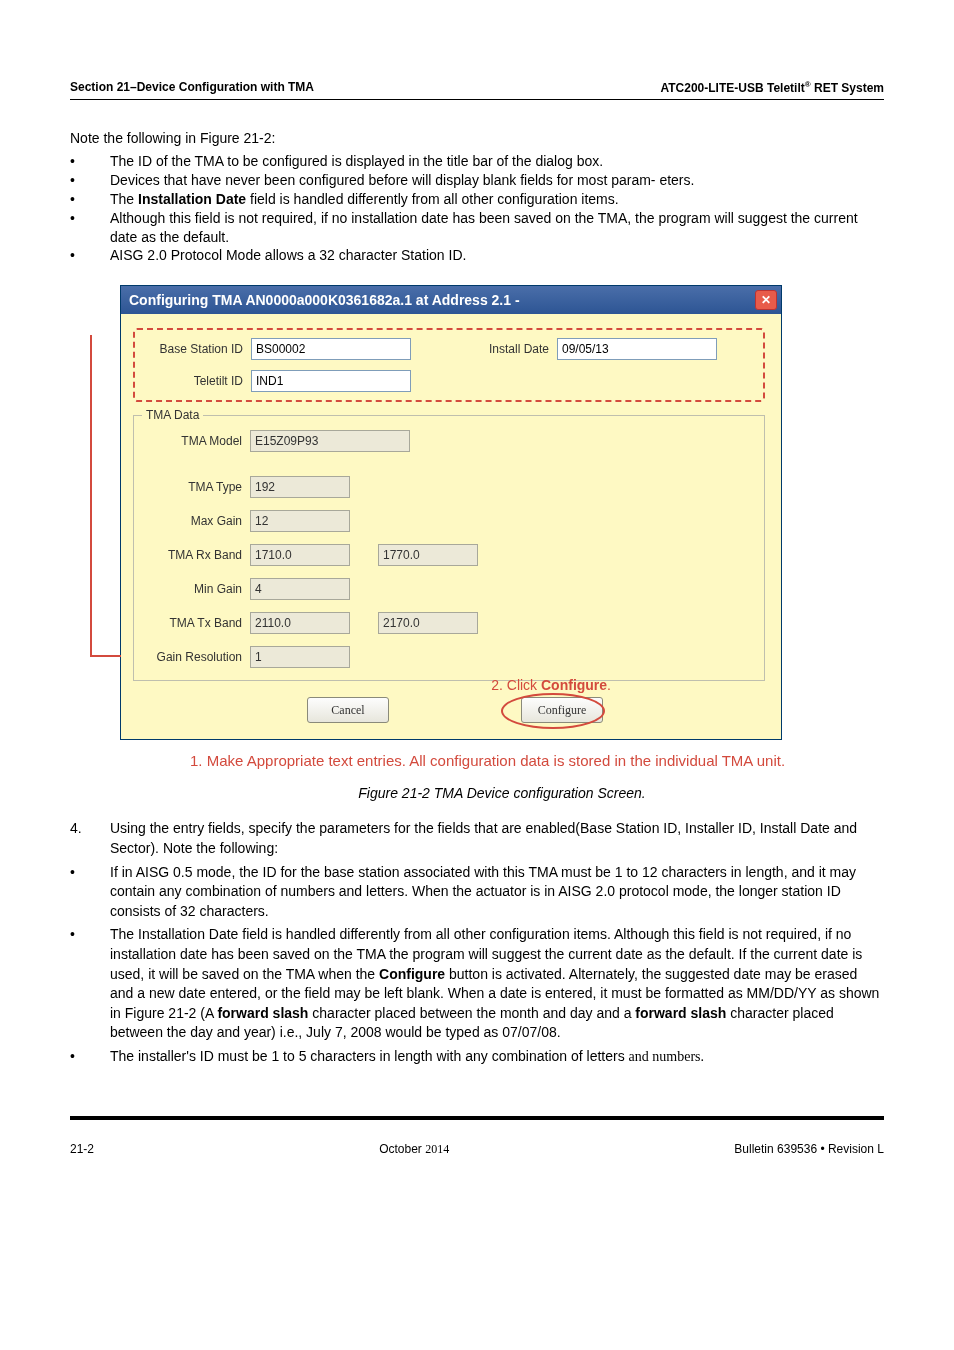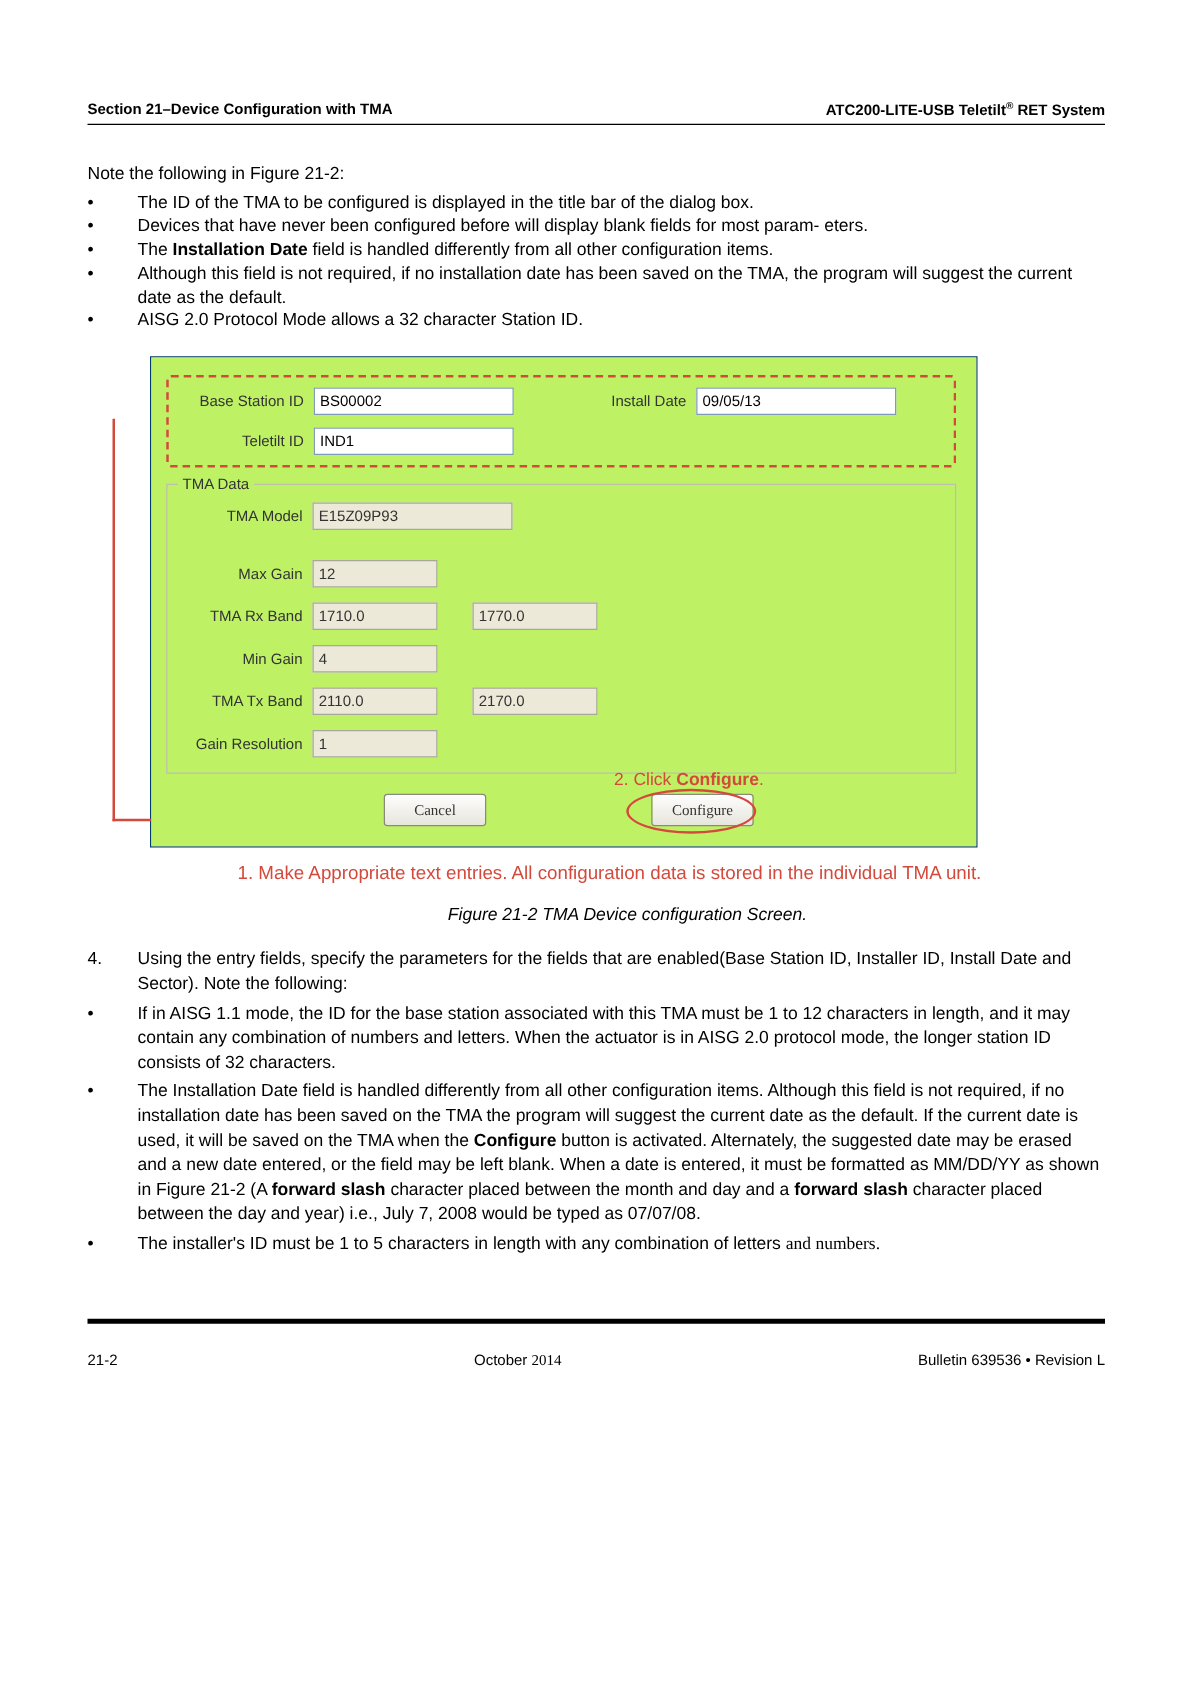--- a/index.html
+++ b/index.html
@@ -48,21 +48,21 @@
   }
   .close-btn {
     width: 20px; height: 18px;
     background: #e85b4a;
     border: 1px solid #b33;
     border-radius: 3px;
     display: flex; align-items: center; justify-content: center;
     color: #fff; font-weight: bold; font-size: 12px;
   }
   .dlg-body {
-    background: #bef264;
+    background: #fef9c3;
     padding: 14px 16px 16px 12px;
     font-family: Tahoma, sans-serif;
     font-size: 12px;
     color: #333;
     position: relative;
   }
   .dashed-group {
     border: 2px dashed #d34a3d;
     border-radius: 4px;
     padding: 8px 8px 8px 8px;
@@ -213,20 +213,24 @@
     <li>
         <span class="bullet">•</span>
         <span class="txt">AISG 2.0 Protocol Mode allows a 32 character Station ID.</span>
       </li>
   </ul>
 
   <div class="fig-wrap" style="position:relative;">
     <div class="lead-line" style="left:-30px; top:50px; width:30px; height:320px;"></div>
 
     <div class="dialog">
+      <div class="dlg-title">
+        <span>Configuring TMA AN0000a000K0361682a.1 at Address 2.1 -</span>
+        <span class="close-btn">✕</span>
+      </div>
       <div class="dlg-body">
         <div class="dashed-group">
           <div class="fld">
             <label>Base Station ID</label>
             <input class="wide" value="BS00002" style="">
           </div>
           <div class="fld">
             <label>Install Date</label>
             <input class="wide" value="09/05/13" style="">
           </div>
@@ -238,20 +242,24 @@
 
         <fieldset class="tma">
           <legend>TMA Data</legend>
           <div class="tma-grid">
             <div class="fld">
               <label>TMA Model</label>
               <span class="inp-ro" style="width:150px;">E15Z09P93</span>
             </div>
             <div></div>
             <div class="fld">
+              <label>TMA Type</label>
+              <span class="inp-ro">192</span>
+            </div>
+            <div class="fld">
               <label>Max Gain</label>
               <span class="inp-ro">12</span>
             </div>
             <div class="fld pair">
               <label>TMA Rx Band</label>
               <span class="inp-ro">1710.0</span>
               <span class="inp-ro">1770.0</span>
             </div>
             <div class="fld">
               <label>Min Gain</label>
@@ -288,21 +296,21 @@
 
   <ol class="steps">
     <li>
       <span class="num">4.</span>
       <span class="txt">Using the entry fields, specify the parameters for the fields that are enabled(Base Station ID, Installer ID, Install Date and Sector). Note the following:</span>
     </li>
   </ol>
   <ul class="sub">
     <li>
         <span class="bullet">•</span>
-        <span class="txt">If in AISG 1.1 mode, the ID for the base station associated with this TMA must be 1 to 12 characters in length, and it may contain any combination of numbers and letters. When the actuator is in AISG 2.0 protocol mode, the longer station ID consists of 32 characters.</span>
+        <span class="txt">If in AISG 0.5 mode, the ID for the base station associated with this TMA must be 1 to 12 characters in length, and it may contain any combination of numbers and letters. When the actuator is in AISG 2.0 protocol mode, the longer station ID consists of 32 characters.</span>
       </li>
     <li>
         <span class="bullet">•</span>
         <span class="txt">The Installation Date field is handled differently from all other configuration items. Although this field is not required, if no installation date has been saved on the TMA the program will suggest the current date as the default. If the current date is used, it will be saved on the TMA when the <b>Configure</b> button is activated. Alternately, the suggested date may be erased and a new date entered, or the field may be left blank. When a date is entered, it must be formatted as MM/DD/YY as shown in Figure 21-2 (A <b>forward slash</b> character placed between the month and day and a <b>forward slash</b> character placed between the day and year) i.e., July 7, 2008 would be typed as 07/07/08.</span>
       </li>
     <li>
         <span class="bullet">•</span>
         <span class="txt">The installer's ID must be 1 to 5 characters in length with any combination of letters <span class="serif">and numbers.</span></span>
       </li>
   </ul>

